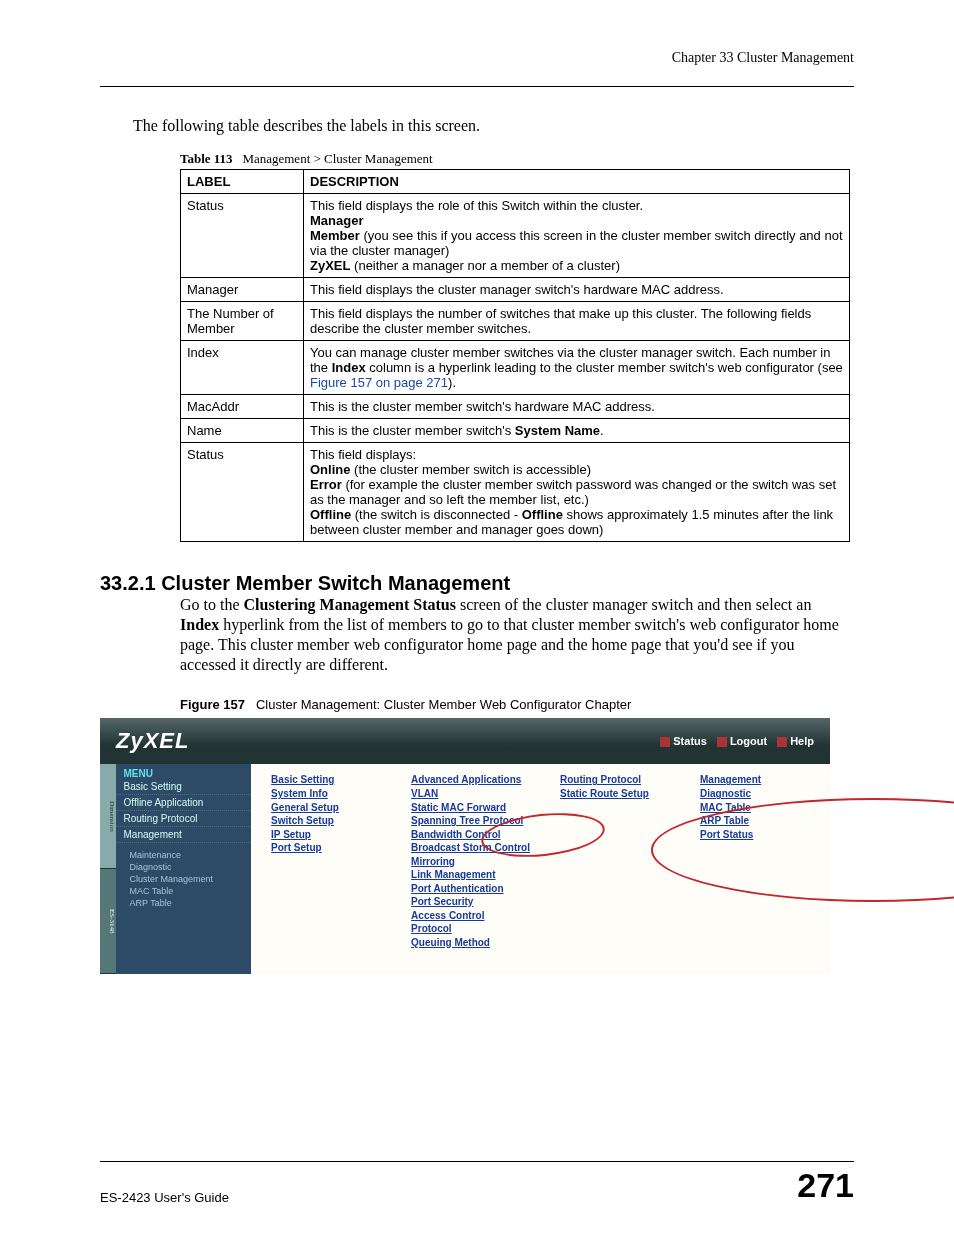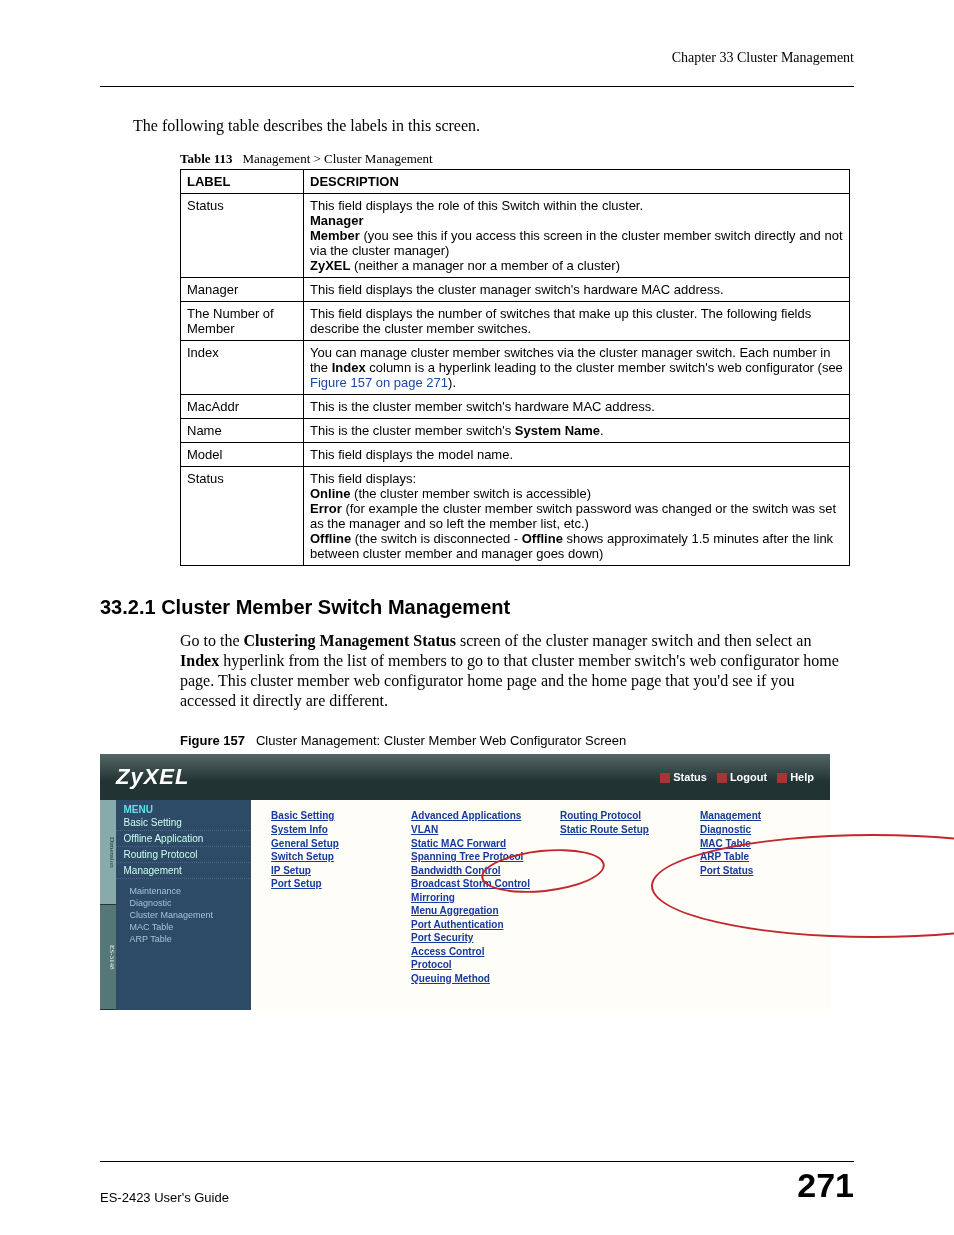--- a/index.html
+++ b/index.html
@@ -53,21 +53,21 @@
     text-align: left;
   }
   table.desc th {
     font-weight: bold;
   }
   .link { color: #1a4aa8; }
   .section-heading {
     font-family: Arial, Helvetica, sans-serif;
     font-size: 20px;
     font-weight: bold;
-    margin: 30px 0 12px 0;
+    margin: 30px 0 0 0;
   }
   .section-body {
     margin-left: 80px;
     font-size: 16px;
     line-height: 1.25;
   }
   .fig-caption {
     font-family: Arial, Helvetica, sans-serif;
     font-size: 13px;
     margin: 22px 0 6px 80px;
@@ -284,24 +284,20 @@
       <td>This is the cluster member switch's hardware MAC address.</td>
     </tr>
 
     <tr>
       <td>Name</td>
       <td>
         <span>This is the cluster member switch's </span><b>System Name</b><span>.</span>
       </td>
     </tr>
 
-    <tr>
-      <td>Model</td>
-      <td>This field displays the model name.</td>
-    </tr>
 
     <tr>
       <td>Status</td>
       <td>
         <span>This field displays:</span><br>
         <b>Online</b><span> (the cluster member switch is accessible)</span><br>
         <b>Error</b><span> (for example the cluster member switch password was changed or the switch was set as the manager and so left the member list, etc.)</span><br>
         <b>Offline</b><span> (the switch is disconnected - </span><b>Offline</b><span> shows approximately 1.5 minutes after the link between cluster member and manager goes down)</span>
       </td>
     </tr>
@@ -309,21 +305,21 @@
     </table>
 
   <div class="section-heading">33.2.1  Cluster Member Switch Management</div>
 
   <div class="section-body">
     <span>Go to the </span><b>Clustering Management Status</b><span> screen of the cluster manager switch and then select an </span><b>Index</b><span> hyperlink from the list of members to go to that cluster member switch's web configurator home page. This cluster member web configurator home page and the home page that you'd see if you accessed it directly are different.</span>
   </div>
 
   <div class="fig-caption">
     <b>Figure 157</b>&nbsp;&nbsp;
-    <span>Cluster Management: Cluster Member Web Configurator Screen</span>
+    <span>Cluster Management: Cluster Member Web Configurator Chapter</span>
   </div>
 
   <div class="figure">
     <div class="fig-topbar">
       <span class="brand">ZyXEL</span>
       <div class="topright">
         <span><span class="ticon"></span><span>Status</span></span>
         <span><span class="ticon"></span><span>Logout</span></span>
         <span><span class="ticon"></span><span>Help</span></span>
       </div>
@@ -357,21 +353,21 @@
             <div class="menu-link">Port Setup</div>
           </div>
           <div class="menu-col">
             <div class="menu-head">Advanced Applications</div>
             <div class="menu-link">VLAN</div>
             <div class="menu-link">Static MAC Forward</div>
             <div class="menu-link">Spanning Tree Protocol</div>
             <div class="menu-link">Bandwidth Control</div>
             <div class="menu-link">Broadcast Storm Control</div>
             <div class="menu-link">Mirroring</div>
-            <div class="menu-link">Menu Aggregation</div>
+            <div class="menu-link">Link Management</div>
             <div class="menu-link">Port Authentication</div>
             <div class="menu-link">Port Security</div>
             <div class="menu-link">Access Control</div>
             <div class="menu-link">Protocol</div>
             <div class="menu-link">Queuing Method</div>
           </div>
           <div class="menu-col">
             <div class="menu-head">Routing Protocol</div>
             <div class="menu-link">Static Route Setup</div>
           </div>

